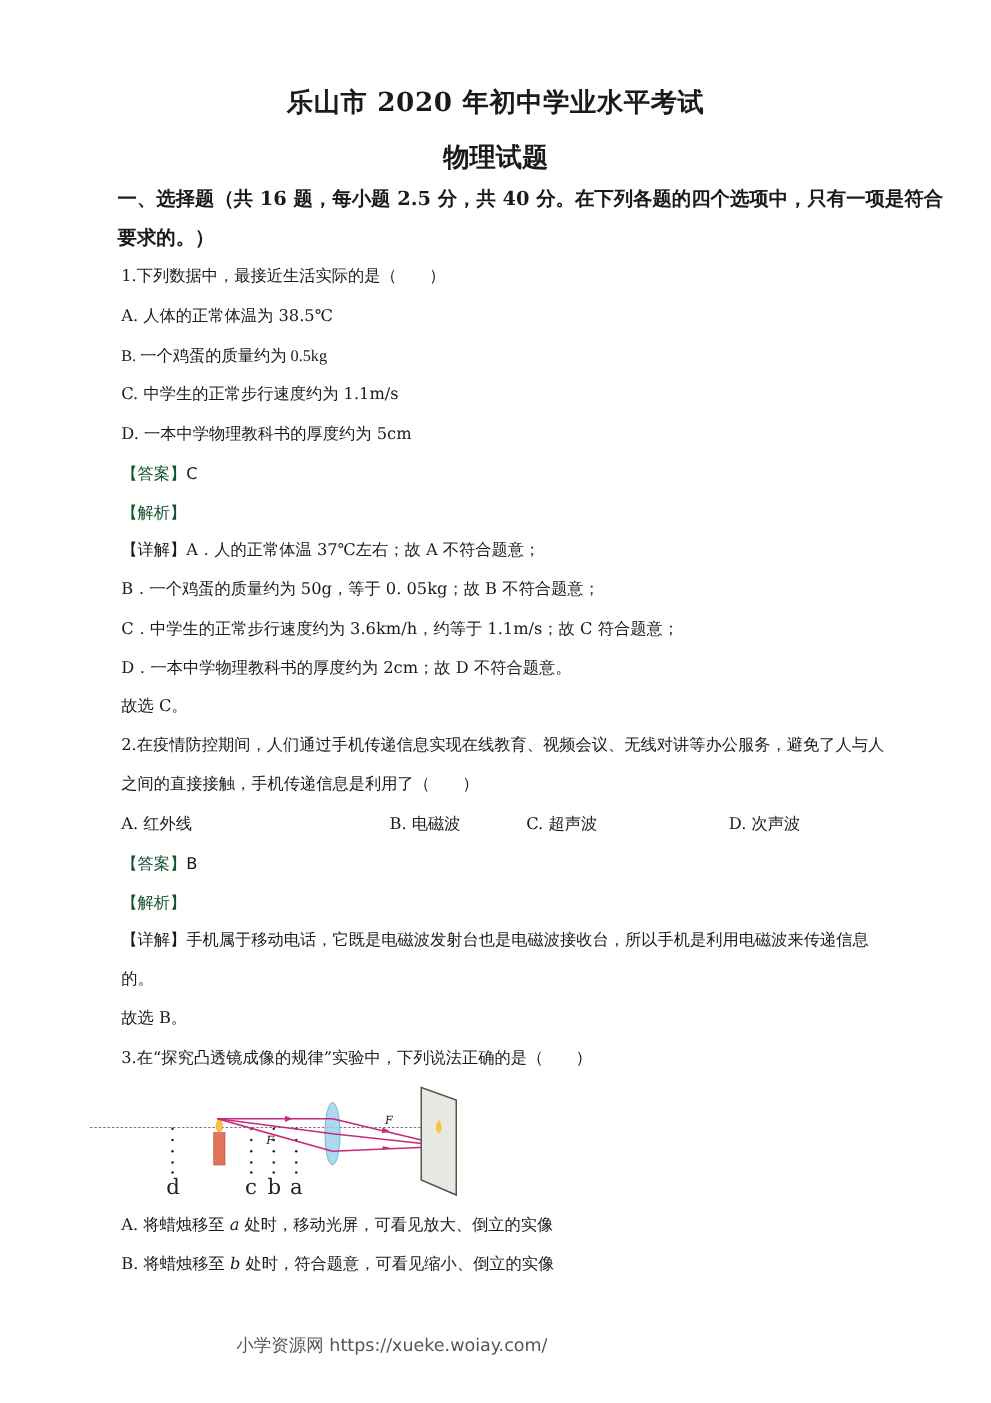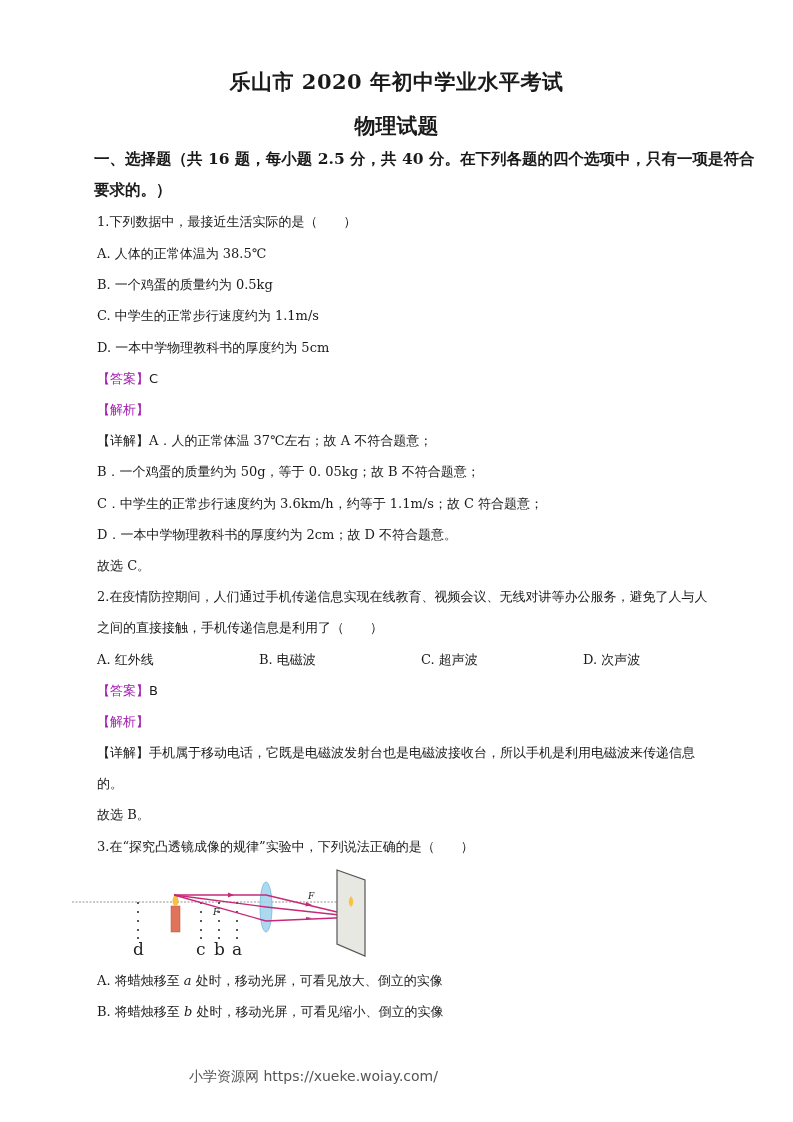--- a/index.html
+++ b/index.html
@@ -3,61 +3,61 @@
   <meta charset="utf-8">
   <style>
     html, body { margin: 0; padding: 0; background: #ffffff; }
     body { width: 793px; height: 1122px; position: relative; overflow: hidden;
            font-family: "DejaVu Serif", "Liberation Serif", serif; color: #1a1a1a; }
     .title { position: absolute; left: 0; width: 793px; text-align: center; font-weight: bold; }
     .t1 { top: 68px; font-size: 21px; letter-spacing: 0.5px; }
     .t2 { top: 112px; font-size: 21px; }
     .line { position: absolute; left: 73px; font-size: 13px; white-space: nowrap; line-height: 18px; margin-left: 24px; }
     .section { font-weight: bold; font-size: 15.5px; }
-    .label { color: #a21caf; font-family: Liberation Sans, sans-serif; font-size: 13px; }
+    .label { color: #14532d; font-family: Liberation Sans, sans-serif; font-size: 13px; }
     .ans { font-family: "DejaVu Sans", "Liberation Sans", sans-serif; }
     .opts4 span { display: inline-block; }
     .footer { position: absolute; top: 1068px; left: 0; width: 627px; text-align: center;
               font-family: "DejaVu Sans", "Liberation Sans", sans-serif; font-size: 14px; color: #555; }
     .diagram { position: absolute; left: 70px; top: 866px; width: 310px; height: 94px; }
     i.var { font-style: italic; }
   </style>
 </head>
 <body>
 
 <div>
 
   <div class="title t1">乐山市 2020 年初中学业水平考试</div>
   <div class="title t2">物理试题</div>
 
   <div class="line section" style="top:150px; left:70px;">一、选择题（共 16 题，每小题 2.5 分，共 40 分。在下列各题的四个选项中，只有一项是符合</div>
   <div class="line section" style="top:181px; left:70px;">要求的。）</div>
 
   <div class="line" style="top:213px;">1.下列数据中，最接近生活实际的是（　　）</div>
   <div class="line" style="top:245px;">A.  人体的正常体温为 38.5℃</div>
-  <div class="line" style="top:276px;">B.  一个鸡蛋的质量约为 0.5kg</div>
+  <div class="line" style="top:276px;font-family:Liberation Serif, serif;">B.  一个鸡蛋的质量约为 0.5kg</div>
   <div class="line" style="top:307px;">C.  中学生的正常步行速度约为 1.1m/s</div>
   <div class="line" style="top:339px;">D.  一本中学物理教科书的厚度约为 5cm</div>
 
   <div class="line" style="top:370px;">
     <span class="label">【答案】</span><span class="ans">C</span>
   </div>
   <div class="line" style="top:401px;">
     <span class="label">【解析】</span>
   </div>
   <div class="line" style="top:432px;">【详解】A．人的正常体温 37℃左右；故 A 不符合题意；</div>
   <div class="line" style="top:463px;">B．一个鸡蛋的质量约为 50g，等于  0. 05kg；故 B 不符合题意；</div>
   <div class="line" style="top:495px;">C．中学生的正常步行速度约为 3.6km/h，约等于 1.1m/s；故 C 符合题意；</div>
   <div class="line" style="top:526px;">D．一本中学物理教科书的厚度约为 2cm；故 D 不符合题意。</div>
   <div class="line" style="top:557px;">故选 C。</div>
 
   <div class="line" style="top:588px;">2.在疫情防控期间，人们通过手机传递信息实现在线教育、视频会议、无线对讲等办公服务，避免了人与人</div>
   <div class="line" style="top:619px;">之间的直接接触，手机传递信息是利用了（　　）</div>
   <div class="line opts4" style="top:651px;">
-    <span style="width:162px;">A.  红外线</span><span style="width:162px;">B.  电磁波</span><span style="width:162px;">C.  超声波</span><span>D.  次声波</span>
+    <span style="width:162px;">A.  红外线</span><span style="width:162px;text-align:center;">B.  电磁波</span><span style="width:162px;">C.  超声波</span><span>D.  次声波</span>
   </div>
   <div class="line" style="top:682px;text-align:right;">
     <span class="label">【答案】</span><span class="ans">B</span>
   </div>
   <div class="line" style="top:713px;">
     <span class="label">【解析】</span>
   </div>
   <div class="line" style="top:744px;">【详解】手机属于移动电话，它既是电磁波发射台也是电磁波接收台，所以手机是利用电磁波来传递信息</div>
   <div class="line" style="top:775px;">的。</div>
   <div class="line" style="top:806px;">故选 B。</div>
@@ -121,17 +121,17 @@
       <text x="126" y="89" font-family="DejaVu Serif, serif" font-size="17" fill="#222">c</text>
       <text x="144" y="89" font-family="DejaVu Serif, serif" font-size="17" fill="#222">b</text>
       <text x="162" y="89" font-family="DejaVu Serif, serif" font-size="17" fill="#222">a</text>
     </svg>
   </div>
 
   <div class="line" style="top:972px;">
     <span>A.  将蜡烛移至 </span><i class="var">a</i><span> 处时，移动光屏，可看见放大、倒立的实像</span>
   </div>
   <div class="line" style="top:1003px;">
-    <span>B.  将蜡烛移至 </span><i class="var">b</i><span> 处时，移动光屏，可看见缩小、倒立的实像</span>
+    <span>B.  将蜡烛移至 </span><i class="var">b</i><span> 处时，符合题意，可看见缩小、倒立的实像</span>
   </div>
 
   <div class="footer">小学资源网 https://xueke.woiay.com/</div>
 </div>
 
 </body></html>

